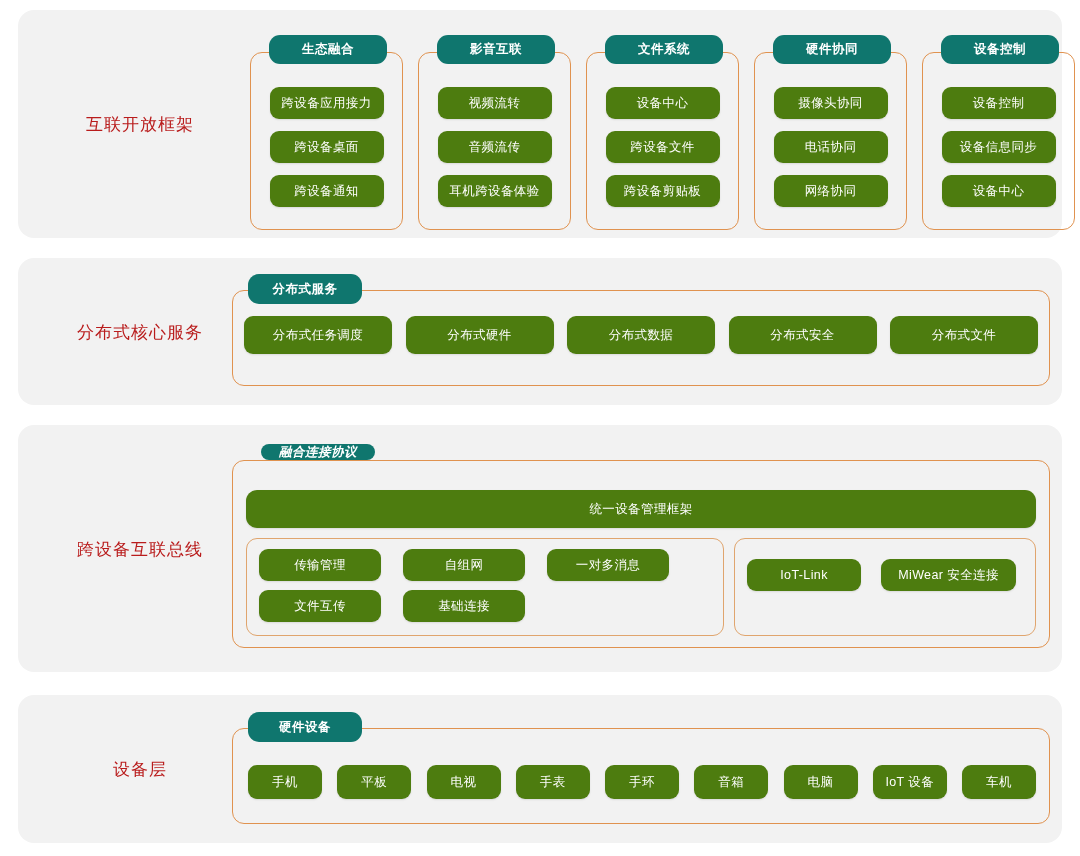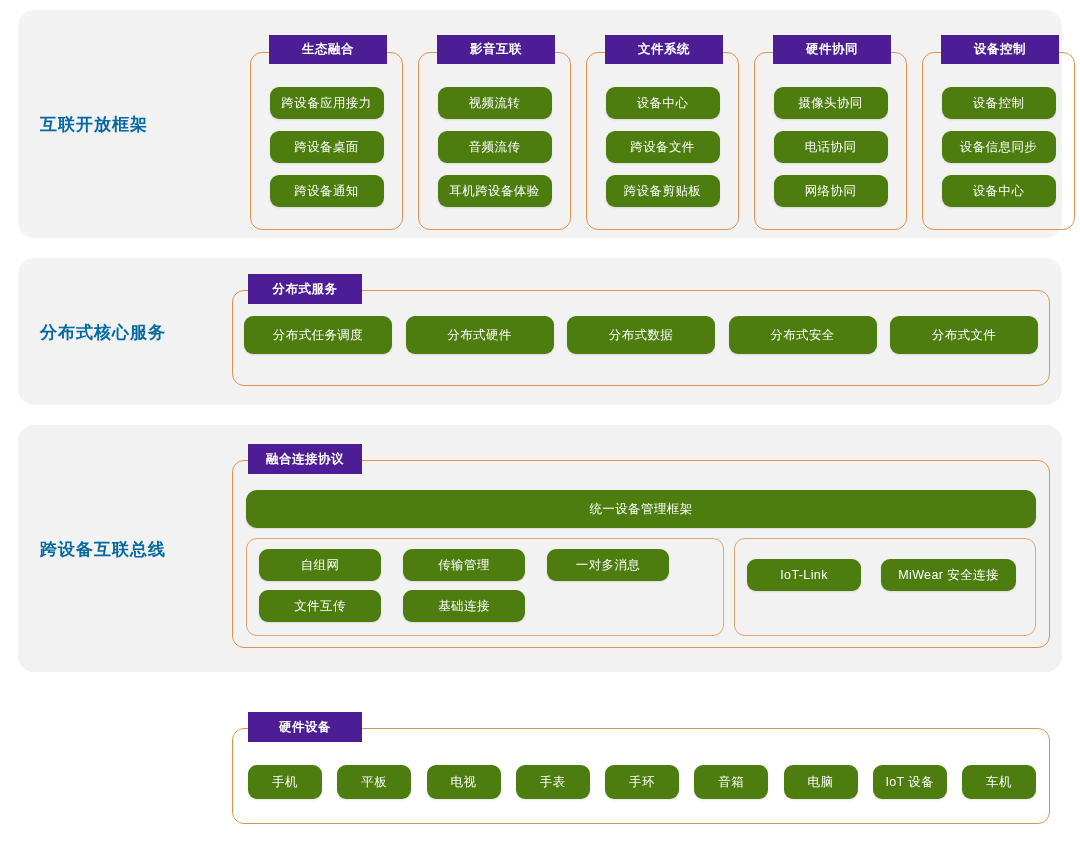--- a/index.html
+++ b/index.html
@@ -25,42 +25,42 @@
   }
   #layer-1 { top: 10px;  height: 228px; }
   #layer-2 { top: 258px; height: 147px; }
   #layer-3 { top: 425px; height: 247px; }
   #layer-4 { top: 695px; height: 148px; }
 
   .layer-label {
     position: absolute;
     left: 22px;
     width: 200px;
-    text-align: left;
+    text-align: center;
     font-size: 17px;
-    font-weight: bold;
-    color: #0369a1;
+    font-weight: normal;
+    color: #b91c1c;
     letter-spacing: 1px;
     top: 50%;
     transform: translateY(-50%);
     white-space: nowrap;
   }
 
   
   .obox {
     position: absolute;
     border: 1.6px solid #e0924f;
     border-radius: 12px;
     background: transparent;
   }
   .otag {
     position: absolute;
-    background: #4c1d95;
+    background: #0f766e;
     color: #ffffff;
-    border-radius: 0;
+    border-radius: 11px;
     font-size: 12.5px;
     font-weight: bold;
     letter-spacing: .5px;
     display: flex;
     align-items: center;
     justify-content: center;
     white-space: nowrap;
     z-index: 5;
   }
 
@@ -120,22 +120,22 @@
     align-items: center;
   }
   #svc-pills .pill { height: 38px; width: 148px; }
 
   
   #bus-box {
     left: 232px; top: 460px;
     width: 818px; height: 188px;
   }
   #bus-tag {
-    left: 248px; top: 444px;
-    width: 114px; height: 30px;
+    left: 261px; top: 444px;
+    width: 114px; height: 16px; font-style: italic;
   }
   #bus-unified {
     position: absolute;
     left: 246px; top: 490px;
     width: 790px; height: 38px;
   }
   .sub-box {
     position: absolute;
     border: 1.4px solid #e0a56e;
     border-radius: 11px;
@@ -245,35 +245,38 @@
 
   <div class="layer" id="layer-3">
     <div class="layer-label">跨设备互联总线</div>
   </div>
   <div class="obox" id="bus-box"></div>
   <div class="otag" id="bus-tag">融合连接协议</div>
   <div class="pill wide" id="bus-unified">统一设备管理框架</div>
 
   <div class="sub-box" id="bus-sub-left">
     <div class="sub-grid">
+      <div class="pill">传输管理</div>
       <div class="pill">自组网</div>
-      <div class="pill">传输管理</div>
       <div class="pill">一对多消息</div>
       <div class="pill">文件互传</div>
       <div class="pill">基础连接</div>
     </div>
   </div>
 
   <div class="sub-box" id="bus-sub-right">
     <div class="sub-grid">
       <div class="pill p0">IoT-Link</div>
       <div class="pill p1">MiWear 安全连接</div>
     </div>
   </div>
 
+  <div class="layer" id="layer-4">
+    <div class="layer-label">设备层</div>
+  </div>
   <div class="obox" id="dev-box"></div>
   <div class="otag" id="dev-tag">硬件设备</div>
   <div id="dev-pills">
     <div class="pill">手机</div>
     <div class="pill">平板</div>
     <div class="pill">电视</div>
     <div class="pill">手表</div>
     <div class="pill">手环</div>
     <div class="pill">音箱</div>
     <div class="pill">电脑</div>

